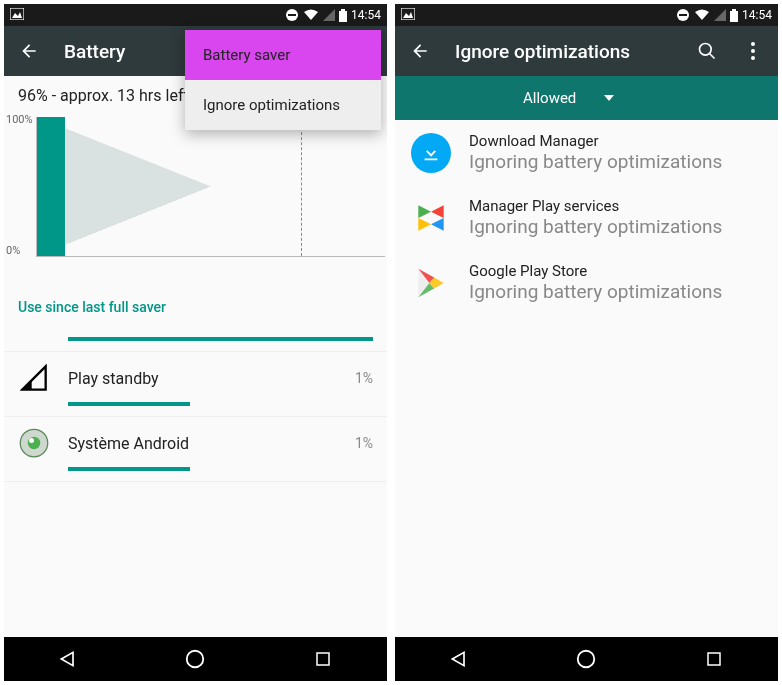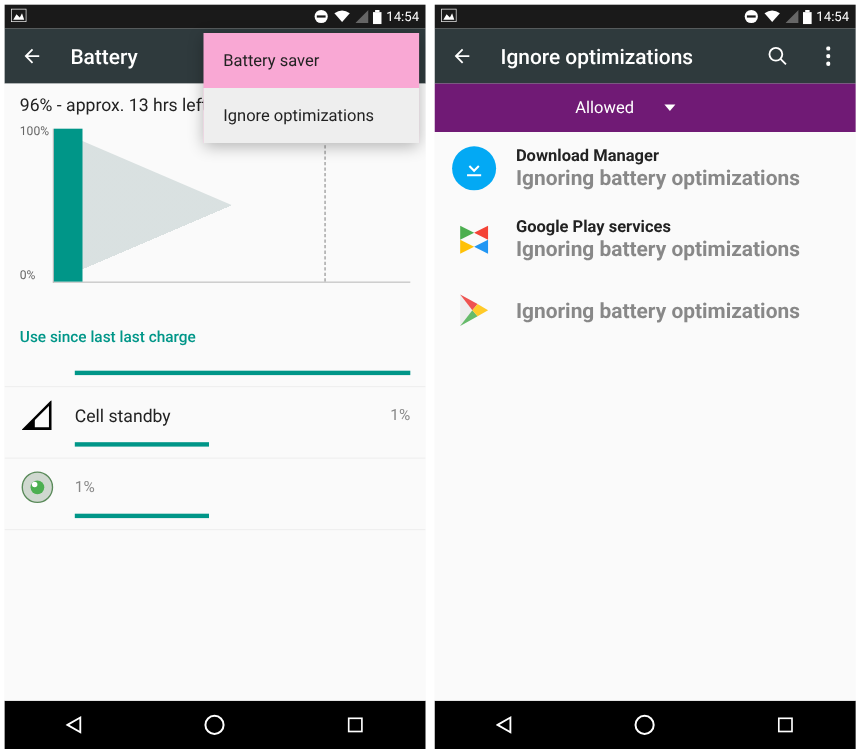--- a/index.html
+++ b/index.html
@@ -39,32 +39,32 @@
     display: flex;
     align-items: center;
     padding: 0 14px;
     gap: 24px;
     font-size: 19px;
     font-weight: 500;
   }
   .appbar .title { flex: 1; }
   .appbar .abicon { width:22px; height:22px; display:flex; align-items:center; justify-content:center; cursor:pointer;}
   .subheader {
-    background: #701a75;
+    background: #0f766e;
     color: #fff;
     height: 44px;
     display: flex;
     align-items: center;
     padding-left: 128px;
     font-size: 15px;
     gap: 28px;
   }
   .content { flex:1; background:#fafafa; overflow:hidden; position:relative; }
   .summary-line { padding: 10px 14px 4px; font-size: 16px; color:#222; }
-  .chart-area { position:relative; height:178px; margin: 0 14px 6px; }
+  .chart-area { position:relative; height:178px; margin: 0 2px 6px; }
   .chart-label-top { position:absolute; left:0; top:4px; font-size:11px; color:#666;}
   .chart-label-bot { position:absolute; left:0; bottom:30px; font-size:11px; color:#666;}
   .chart-body { position:absolute; left:30px; right:0; top:8px; bottom:30px; border-left:1px solid #bbb; border-bottom:1px solid #bbb; }
   .chart-fill { position:absolute; left:0; top:0; bottom:0; width:8%; background:#009688; }
   .chart-tri { position:absolute; left:0; top:0; right:0; bottom:0; background: linear-gradient(to bottom right, rgba(120,150,150,0.25) 0%, rgba(120,150,150,0.25) 50%, transparent 50%); clip-path: polygon(0 0, 100% 100%, 0 100%);}
   .chart-dash { position:absolute; top:0; bottom:0; left:76%; border-left:1px dashed #888; }
   .chart-xlabels { position:absolute; left:30px; right:0; bottom:6px; display:flex; justify-content:space-between; font-size:12px; color:#444; }
   .section-label { color:#009688; font-size:14px; font-weight:500; padding:6px 14px 4px; }
   .usage-item { padding:10px 14px 10px; border-bottom:1px solid #eee; }
   .usage-row { display:flex; align-items:center; gap:18px; }
@@ -79,36 +79,36 @@
     display:flex;
     align-items:center;
     justify-content:space-around;
   }
   .navbtn { width:24px; height:24px; display:flex; align-items:center; justify-content:center; cursor:pointer;}
   
   .menu {
     position:absolute;
     top:26px; right:6px;
     width:196px;
-    background:#f9a8d4;
+    background:#d946ef;
     box-shadow:0 4px 14px rgba(0,0,0,0.3);
     z-index:10;
     margin-left:16px;
   }
   .menu-item {
     padding:16px 18px;
     font-size:15px;
     color:#222;
     cursor:pointer;
   }
   .menu-item.hl { background:#eeeeee; }
   
   .app-item { display:flex; align-items:center; gap:18px; padding:12px 16px; }
   .app-icon { width:40px; height:40px; border-radius:4px; display:flex; align-items:center; justify-content:center; flex-shrink:0;}
-  .app-texts { display:flex; flex-direction:column;font-weight:bold; }
+  .app-texts { display:flex; flex-direction:column; }
   .app-name { font-size:15px; color:#222; }
   .app-sub { font-size:19px; color:#888; }
   .dropdown-arrow { width:0; height:0; border-left:5px solid transparent; border-right:5px solid transparent; border-top:6px solid #fff;}
 </style>
 </head>
 <body>
 
 <div class="phone">
 
   <div class="statusbar">
@@ -158,53 +158,54 @@
     <div class="chart-area">
       <div class="chart-label-top">100%</div>
       <div class="chart-label-bot">0%</div>
       <div class="chart-body">
         <div class="chart-tri"></div>
         <div class="chart-fill"></div>
         <div class="chart-dash"></div>
       </div>
     </div>
 
-    <div class="section-label">Use since last last charge</div>
+    <div class="section-label">Use since last full saver</div>
 
     <div class="usage-item">
       <div class="usage-bar-bg">
           <div class="usage-bar-fg" style="width:100%"></div>
         </div>
     </div>
 
     <div class="usage-item">
       <div class="usage-row">
         <span class="usage-icon">
           <svg width="28" height="28" viewBox="0 0 24 24">
               <polygon points="2,22 22,22 22,2" fill="none" stroke="#000" stroke-width="2"></polygon>
               <polygon points="2,22 10,22 10,14" fill="#000"></polygon>
             </svg>
         </span>
-        <span class="usage-name">Cell standby</span>
+        <span class="usage-name">Play standby</span>
         <span class="usage-pct">1%</span>
       </div>
       <div class="usage-bar-bg">
           <div class="usage-bar-fg" style="width:40%"></div>
         </div>
     </div>
 
     <div class="usage-item">
       <div class="usage-row">
         <span class="usage-icon">
           <svg width="30" height="30" viewBox="0 0 24 24">
               <circle cx="12" cy="12" r="11" fill="#cfd8cf" stroke="#5a8a5a"></circle>
               <circle cx="12" cy="12" r="5" fill="#4caf50"></circle>
               <circle cx="10" cy="10" r="2" fill="#fff"></circle>
             </svg>
         </span>
+        <span class="usage-name">Système Android</span>
         <span class="usage-pct">1%</span>
       </div>
       <div class="usage-bar-bg">
           <div class="usage-bar-fg" style="width:40%"></div>
         </div>
     </div>
   </div>
 
   <div class="menu">
     <div class="menu-item">Battery saver</div>
@@ -307,35 +308,36 @@
     <div class="app-item">
       <div class="app-icon">
         <svg width="38" height="38" viewBox="0 0 24 24">
             <polygon points="4,4 12,8 4,12" fill="#4caf50"></polygon>
             <polygon points="12,8 20,4 20,12" fill="#f44336"></polygon>
             <polygon points="4,12 12,16 4,20" fill="#ffc107"></polygon>
             <polygon points="12,16 20,12 20,20" fill="#2196f3"></polygon>
           </svg>
       </div>
       <div class="app-texts">
-        <span class="app-name">Google Play services</span>
+        <span class="app-name">Manager Play services</span>
         <span class="app-sub">Ignoring battery optimizations</span>
       </div>
     </div>
 
     <div class="app-item">
       <div class="app-icon">
         <svg width="38" height="38" viewBox="0 0 24 24">
             <polygon points="4,3 4,21 20,12" fill="#eee"></polygon>
             <polygon points="4,3 14,8.5 11,12" fill="#ef5350"></polygon>
             <polygon points="4,21 14,15.5 11,12" fill="#66bb6a"></polygon>
             <polygon points="14,8.5 20,12 14,15.5 11,12" fill="#ffca28"></polygon>
           </svg>
       </div>
       <div class="app-texts">
+        <span class="app-name">Google Play Store</span>
         <span class="app-sub">Ignoring battery optimizations</span>
       </div>
     </div>
   </div>
 
   <div class="navbar">
     <span class="navbtn">
         <svg width="20" height="20" viewBox="0 0 24 24" fill="none" stroke="#fff" stroke-width="2">
           <polygon points="4,12 18,4 18,20"></polygon>
         </svg>

